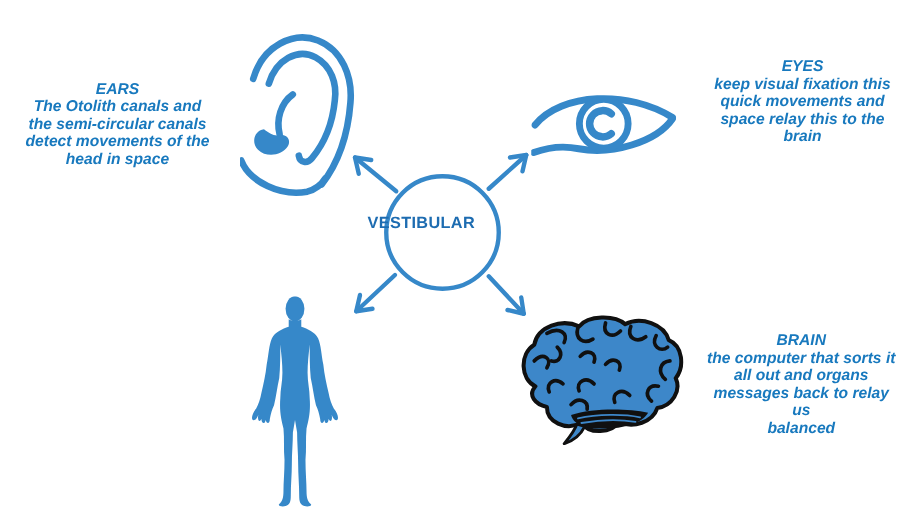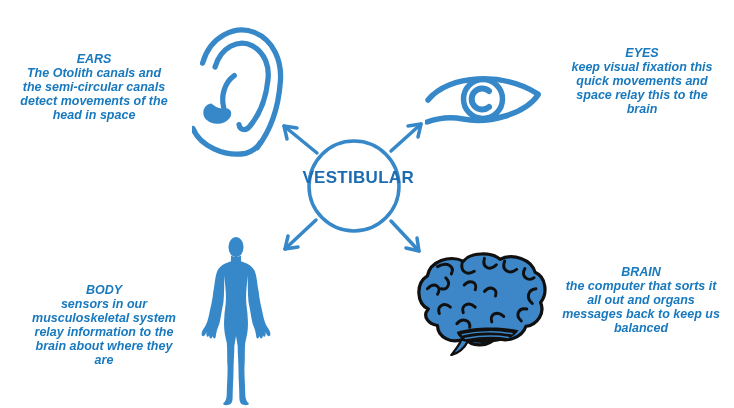--- a/index.html
+++ b/index.html
@@ -8,35 +8,35 @@
     background:var(--background,#ffffff); overflow:hidden;
     font-family:"Liberation Sans", sans-serif;
   }
   .textblock {
     position:absolute; text-align:center;
     font-style:italic; font-weight:700;
     font-size:12.5px; line-height:14px;
     color:var(--text-blue,#1879be);
   }
   .textblock .tline { display:block; }
-  .tb-ears  { left:14px;  top:52px;  width:160px; }
+  .tb-ears  { left:14px;  top:64px;  width:160px; }
   .tb-eyes  { left:566px; top:46px;  width:152px; }
   .tb-body  { left:28px;  top:283px; width:152px; }
   .tb-brain { left:562px; top:265px; width:158px; }
 
   .icon { position:absolute; }
   .ic-ear   { left:192px; top:20px;  width:96px;  height:140px; }
   .ic-eye   { left:425px; top:70px;  width:116px; height:56px;  }
   .ic-body  { left:197px; top:237px; width:78px;  height:172px; }
   .ic-brain { left:409px; top:250px; width:138px; height:106px; }
   .hub      { left:268px; top:106px; width:174px; height:164px; }
 
   .hub-label {
     position:absolute; left:294px; top:170px; width:120px;
-    text-align:right; font-weight:700; font-size:17px; line-height:16px;
+    text-align:left; font-weight:700; font-size:13px; line-height:16px;
     letter-spacing:0.3px; color:var(--center-text-blue,#1d6cb1);
   }
   .hub-label span { display:block; }
 
   
   .st  { fill:none; stroke:var(--icon-blue,#3688c9); stroke-linecap:round; stroke-linejoin:round; }
   .sf  { fill:var(--icon-blue,#3688c9); stroke:none; }
   .ear-st { stroke-width:5.5; }
   .eye-st { stroke-width:5.5; }
   .hub-st { stroke-width:3.5; }
@@ -98,28 +98,20 @@
     <g>
       <line class="st hub-st" x1="123" y1="115" x2="151" y2="145"></line>
       <polyline class="st hub-st" points="138,142 151,145 149,132" fill="none"></polyline>
     </g>
   </svg>
 
   <div class="hub-label">
     <span>VESTIBULAR</span>
   </div>
 
-  <div class="textblock tb-body">
-    <span class="tline">BODY</span>
-    <span class="tline">sensors in our</span>
-    <span class="tline">musculoskeletal system</span>
-    <span class="tline">relay information to the</span>
-    <span class="tline">brain about where they</span>
-    <span class="tline">are</span>
-  </div>
 
   <svg class="icon ic-body" viewBox="0 0 90 205">
     <ellipse class="sf" cx="45" cy="12" rx="9" ry="12"></ellipse>
     <path class="sf" d="M39,22 L39,29
       C33,31 26,34 23,40 C20,47 20,55 18,65 C17,75 15,83 13,92 C12,98 10,103 8,107
       C4,112 3,117 5,118 C7,119 9,116 10,113 C9,118 11,121 13,117 C13,121 16,123 17,118
       C18,122 21,122 21,117 C22,112 23,108 25,104 C27,96 28,87 30,78 C31,68 31,56 31,46
       C32,56 33,64 33,73 C33,82 31,89 31,97 C30,110 32,118 34,126 C35,136 34,146 35,156
       C35,168 34,178 34,186 C34,192 33,196 30,198 C28,200 33,201 36,200 C40,199 41,196 41,190
       C41,180 42,170 42,160 C42,150 43,140 43,130 L45,118 L47,130
@@ -128,21 +120,21 @@
       C59,89 57,82 57,73 C57,64 58,56 59,46 C59,56 59,68 60,78 C62,87 63,96 65,104
       C67,108 68,112 69,117 C69,122 72,122 73,118 C74,123 77,121 77,117 C79,121 81,118 80,113
       C81,116 83,119 85,118 C87,117 86,112 82,107 C80,103 78,98 77,92 C75,83 73,75 72,65
       C70,55 70,47 67,40 C64,34 57,31 51,29 L51,22 C48,24 42,24 39,22 Z"></path>
   </svg>
 
   <div class="textblock tb-brain">
     <span class="tline">BRAIN</span>
     <span class="tline">the computer that sorts it</span>
     <span class="tline">all out and organs</span>
-    <span class="tline">messages back to keep us</span>
+    <span class="tline">messages back to relay us</span>
     <span class="tline">balanced</span>
   </div>
 
   <svg class="icon ic-brain" viewBox="0 0 150 115">
     <path class="br-body" d="M21,64 C8,58 7,36 20,28 C23,12 44,5 59,12 C67,2 90,2 99,10
       C113,3 133,10 137,24 C149,29 151,47 143,57 C148,68 140,81 127,83
       C123,95 106,101 94,95 C87,105 68,106 61,96 C47,103 31,95 31,82 C21,80 14,72 21,64 Z"></path>
     <path class="br-dark" d="M52,89 C70,83 100,83 119,87 C113,98 90,103 66,100 C58,98 53,94 52,89 Z"></path>
     <path class="br-stripe" d="M58,92 C75,88 98,88 112,91"></path>
     <path class="br-stripe" d="M61,96 C78,93 96,93 108,95"></path>

